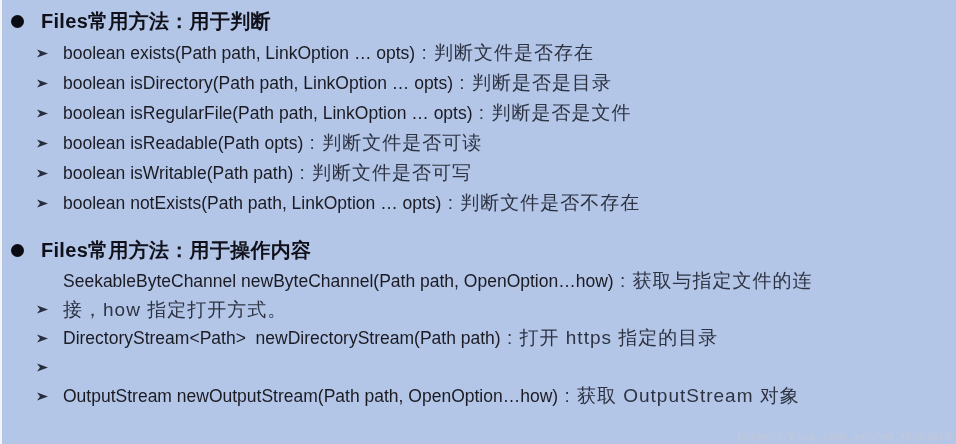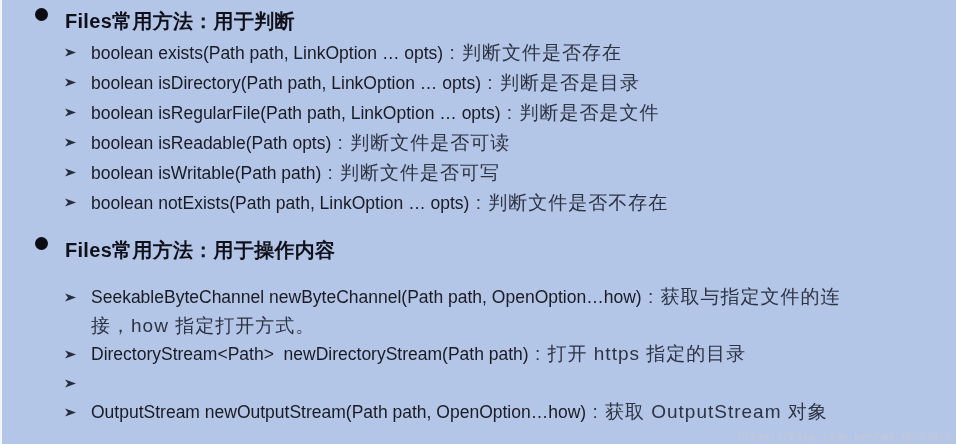--- a/index.html
+++ b/index.html
@@ -11,60 +11,60 @@
     border-bottom: 1px solid rgba(110,122,148,0.35);
     box-sizing: content-box;
     position: relative;
     overflow: hidden;
     font-family: "Liberation Sans", sans-serif;
   }
   .slide { padding-top: 8px; }
 
   .section-title-row {
     display: flex;
+    align-items: center;
     height: 26px;
-    margin-left: 24px;
   }
   .bullet {
     width: 13px; height: 13px;
     border-radius: 50%;
     background: #0b0b13;
     margin-left: 9px;
     flex: 0 0 auto;
   }
   .section-title {
     margin-left: 17px;
     font-size: 20px;
     font-weight: bold;
     color: #10101a;
     letter-spacing: 0.3px;
     white-space: pre-wrap;
   }
 
   .items { margin-top: 4px; }
   .item {
     display: flex;
-    align-items: flex-start;
-    padding-left: 62px;
+    align-items: flex-end;
+    padding-left: 34px;
     line-height: 29px;
     white-space: pre-wrap;
   }
   .sec2 .item { line-height: 28px; }
   .arrow {
     flex: 0 0 auto;
     width: 14px; height: 29px;
     display: flex; align-items: center;
   }
   .arrow svg { display: block; }
   .item-text { margin-left: 13px; }
   .en { font-size: 17.5px; color: #1b1b23; }
   .zh { font-size: 19px; color: #2d3343; letter-spacing: 1px; }
 
   .section2 { margin-top: 19px; }
-  .section2 .items { margin-top: 20px; }
+  .section2 .items { margin-top: 4px; }
   .cont-line { display: block; }
 
   .watermark {
     position: absolute;
     right: 4px;
     bottom: 1px;
     font-size: 10.5px;
     color: rgba(186,193,212,0.95);
     text-shadow: 0 0 1px rgba(255,255,255,0.35);
     letter-spacing: 0.2px;

